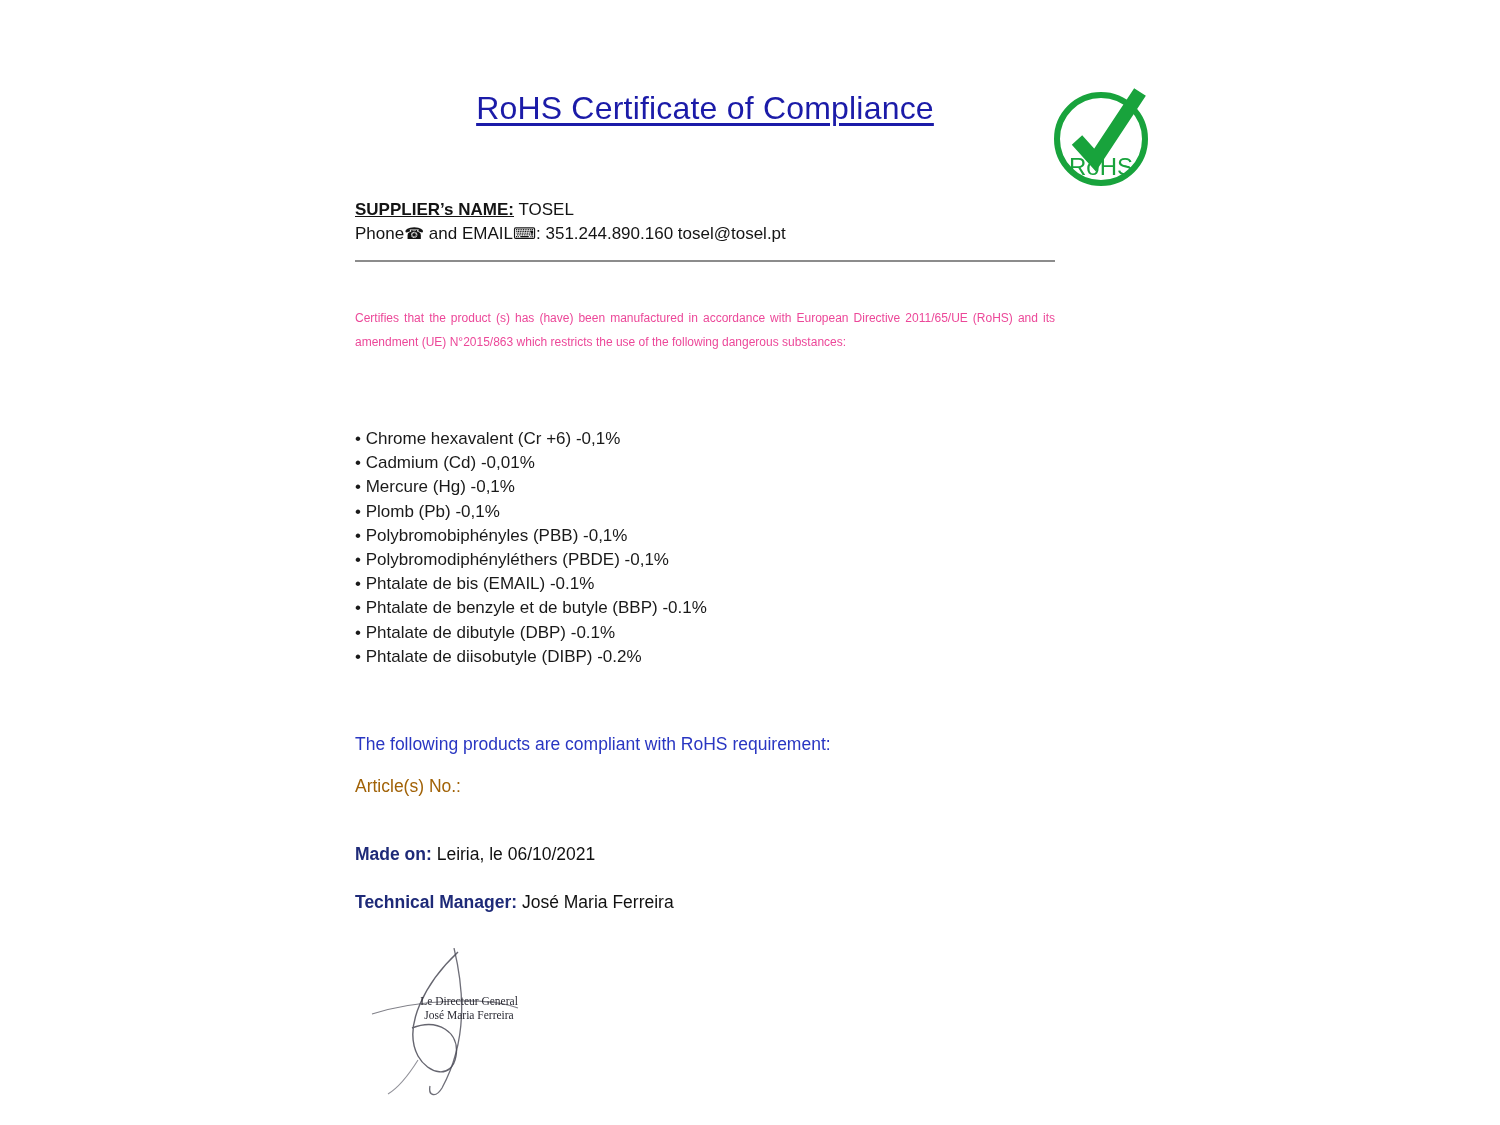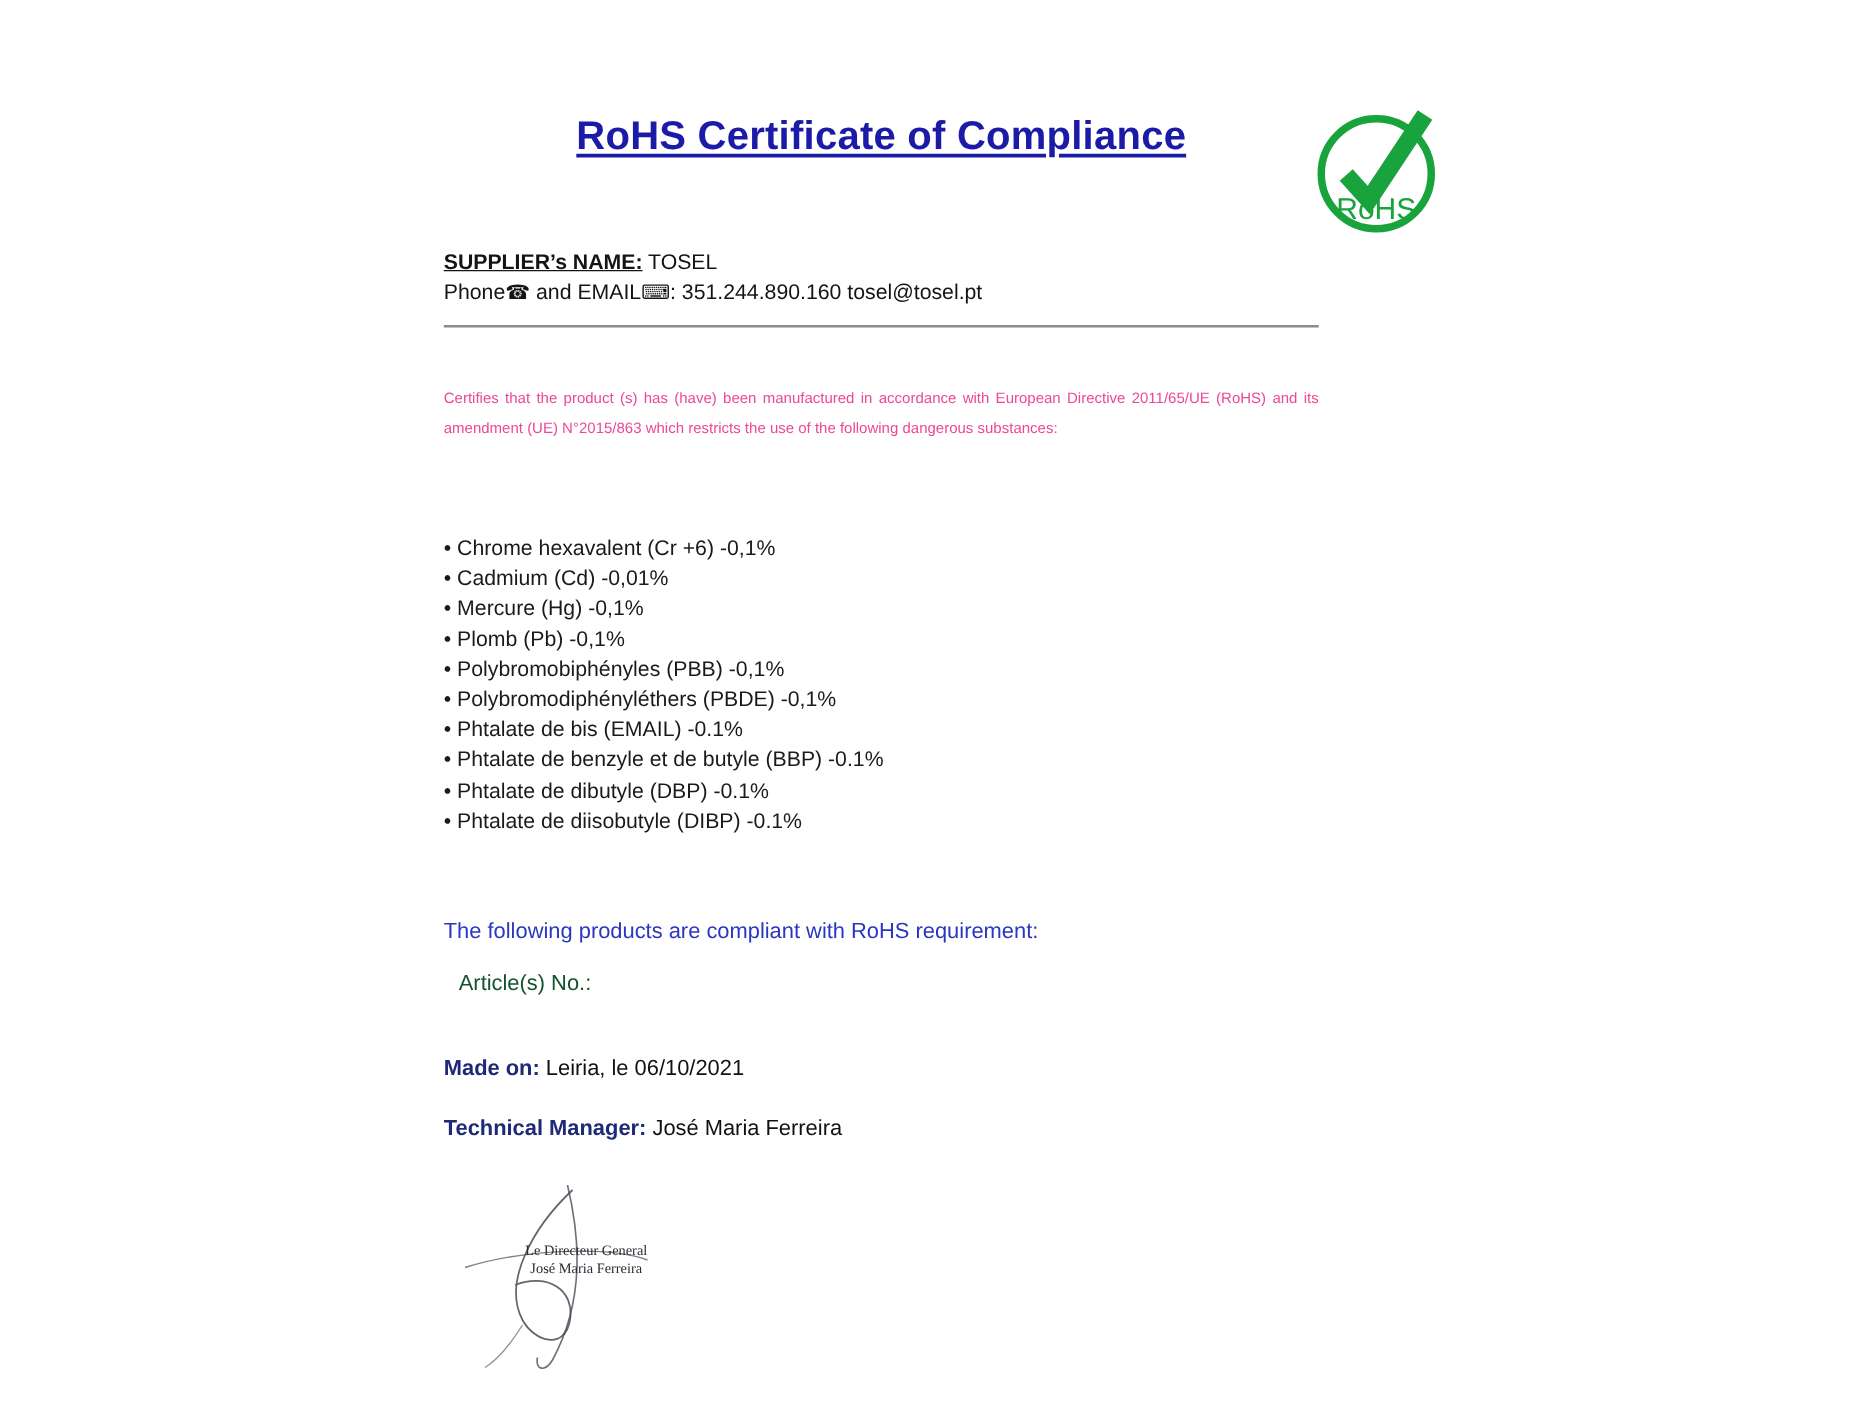--- a/index.html
+++ b/index.html
@@ -2,39 +2,39 @@
 <html><head>
 <meta charset="utf-8">
 <style>
   html,body{margin:0;padding:0;background:#ffffff;}
   .page{
     position:relative;width:1500px;height:1125px;background:#ffffff;
     font-family:"Liberation Sans",sans-serif;color:#1a1a1a;overflow:hidden;
   }
   .doc-title{
     position:absolute;left:355px;top:90px;width:700px;text-align:center;
-    font-size:32px;font-weight:bold;color:#1b1ba8;letter-spacing:0.2px;
+    font-size:32px;font-weight:normal;color:#1b1ba8;letter-spacing:0.2px;
   }
   .doc-title .underlined{text-decoration:underline;text-underline-offset:4px;text-decoration-thickness:2.5px;}
   .rohs-logo{position:absolute;left:1048px;top:80px;width:110px;height:110px;}
   .supplier{position:absolute;left:355px;top:164px;font-size:17px;line-height:24px;color:#141414;margin-top:34px;}
   .lbl-bold-underline{font-weight:bold;text-decoration:underline;}
   .icon-glyph{font-size:16px;}
   .rule{position:absolute;left:355px;top:260px;width:700px;border:none;border-top:2px solid #8c8c8c;margin:0;}
   .cert-para{
     position:absolute;left:355px;top:306px;width:700px;
     font-size:12px;line-height:24px;color:#ec4899;text-align:justify;
   }
   .substances{
     position:absolute;left:355px;top:427px;margin:0;padding:0;list-style:none;
     font-size:17px;line-height:24.2px;color:#1a1a1a;
   }
   .substances li::before{content:"\2022\00a0";}
   .compliance{position:absolute;left:355px;top:734px;font-size:17.5px;color:#2936c2;}
-  .article-line{position:absolute;left:355px;top:776px;font-size:17.5px;color:#14532d;margin-left:12px;}
+  .article-line{position:absolute;left:355px;top:776px;font-size:17.5px;color:#a16207;}
   .made-on{position:absolute;left:355px;top:844px;font-size:17.5px;}
   .tech-manager{position:absolute;left:355px;top:892px;font-size:17.5px;}
   .navy-bold{font-weight:bold;color:#1e2a78;}
   .italic-name{color:#111111;}
   .plain{color:#111111;}
   .signature{position:absolute;left:358px;top:948px;width:220px;height:160px;text-decoration:underline;}
   .signature svg{position:absolute;left:0;top:0;}
   .sig-text{
     position:absolute;left:26px;top:46px;width:170px;text-align:center;
     font-family:"Liberation Serif",serif;font-size:11.5px;line-height:14px;color:#2a2a33;
@@ -73,21 +73,21 @@
   <ul class="substances">
       <li>Chrome hexavalent (Cr +6) -0,1%</li>
       <li>Cadmium (Cd) -0,01%</li>
       <li>Mercure (Hg) -0,1%</li>
       <li>Plomb (Pb) -0,1%</li>
       <li>Polybromobiphényles (PBB) -0,1%</li>
       <li>Polybromodiphényléthers (PBDE) -0,1%</li>
       <li>Phtalate de bis (EMAIL) -0.1%</li>
       <li>Phtalate de benzyle et de butyle (BBP) -0.1%</li>
       <li>Phtalate de dibutyle (DBP) -0.1%</li>
-      <li>Phtalate de diisobutyle (DIBP) -0.1%</li>
+      <li>Phtalate de diisobutyle (DIBP) -0.2%</li>
     </ul>
 
   <div class="compliance">The following products are compliant with RoHS requirement:</div>
 
   <div class="article-line">Article(s) No.:</div>
 
   <div class="made-on">
     <span class="navy-bold">Made on:</span><span class="italic-name"> Leiria, le </span><span class="plain">06/10/2021</span>
   </div>
 

